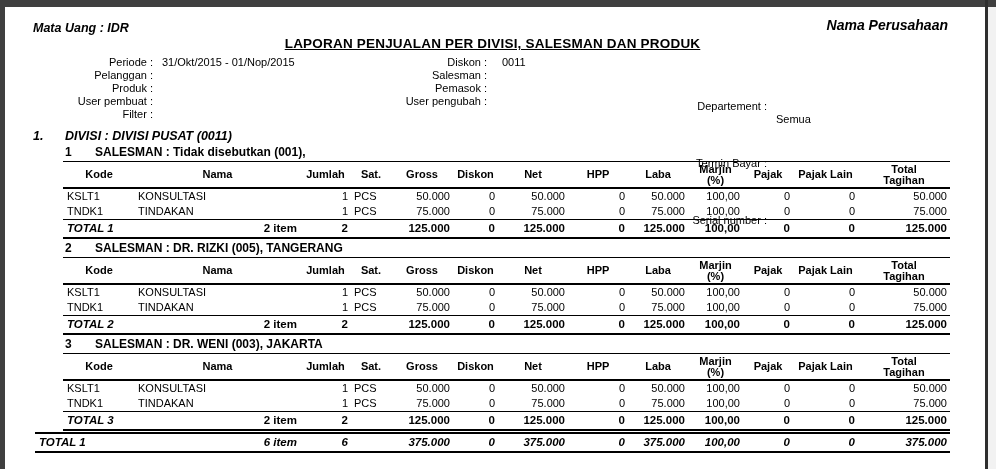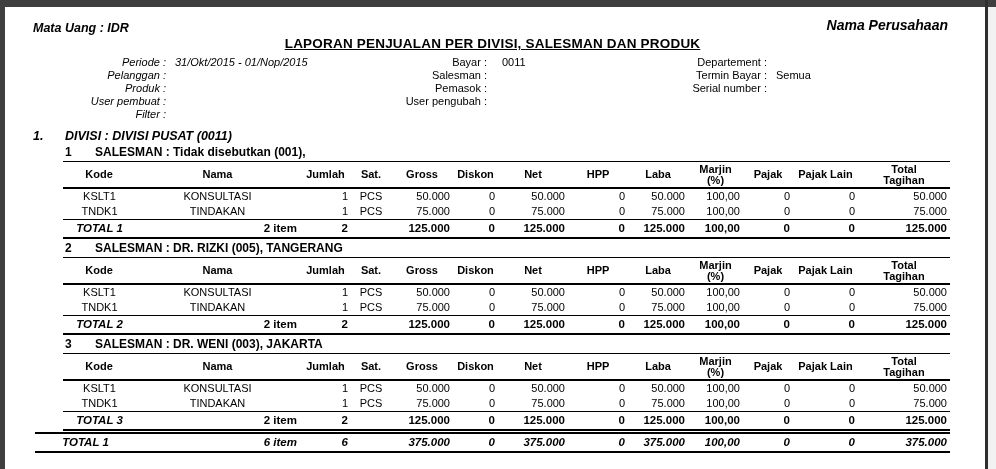--- a/index.html
+++ b/index.html
@@ -16,45 +16,45 @@
 
   
   .currency{position:absolute;left:33px;top:21px;font-size:12.5px;font-weight:bold;font-style:italic;}
   .company{position:absolute;right:48px;top:17px;font-size:14px;font-weight:bold;font-style:italic;}
   .title{position:absolute;left:0;top:36px;width:985px;text-align:center;
          font-size:13.5px;font-weight:bold;text-decoration:underline;letter-spacing:.2px;}
 
   
   .filters{position:absolute;top:56px;left:0;width:985px;font-size:11px;}
   .fcol{position:absolute;top:0;}
-  .fcol1{left:46px;width:300px;font-style:italic;}
+  .fcol1{left:33px;width:300px;}
   .fcol2{left:340px;width:260px;}
   .fcol3{left:620px;width:330px;}
   .frow{display:flex;line-height:13px;}
   .flabel{text-align:right;white-space:pre;}
   .fcol1 .flabel{width:120px;}
   .fcol2 .flabel{width:147px;}
-  .fcol3 .flabel{width:147px;}
+  .fcol3 .flabel{width:147px;margin-top:44px;}
   .fvalue{padding-left:9px;white-space:pre;}
   .fcol2 .fvalue{padding-left:15px;}
 
   
   .report-body{position:absolute;top:129px;left:0;width:985px;}
   .division-heading{display:flex;margin-left:33px;font-size:12.5px;font-weight:bold;font-style:italic;line-height:14px;margin-bottom:1px;}
   .div-num{width:32px;}
   .section{margin-left:63px;width:887px;}
   .salesman-heading{display:flex;font-size:12px;font-weight:bold;line-height:13px;
                     border-bottom:1px solid #000;padding:1px 0 2px 2px;margin-top:2px;}
   .sal-num{width:30px;}
   table{border-collapse:collapse;table-layout:fixed;}
   .section-table{width:887px;font-size:11px;}
   th{font-weight:bold;text-align:center;vertical-align:middle;
      border-bottom:2px solid #000;padding:2px 2px 2px;white-space:pre-line;line-height:10.5px;font-size:11px;}
   td{padding:1px 3px;line-height:13px;overflow:hidden;white-space:nowrap;}
-  td.al{text-align:center;} td.ar{text-align:right;}
+  td.al{text-align:left;} td.ar{text-align:right;}
   td.kode{padding-left:4px;}
   tr.total-row td{border-top:1px solid #000;border-bottom:2px solid #000;
                   font-weight:bold;padding-top:2px;padding-bottom:2px;font-size:11.5px;}
   tr.total-row td.total-label{font-style:italic;}
   .grand-table{width:915px;margin-left:35px;margin-top:1px;font-size:11.5px;}
   .grand-table td{font-weight:bold;font-style:italic;
                   border-top:2px solid #000;border-bottom:2px solid #000;
                   padding-top:2px;padding-bottom:2px;}
 </style>
 </head>
@@ -88,21 +88,21 @@
           <span class="flabel">User pembuat :</span>
           <span class="fvalue"></span>
         </div>
         <div class="frow">
           <span class="flabel">Filter :</span>
           <span class="fvalue"></span>
         </div>
       </div>
     <div class="fcol fcol2" id="fcol-middle">
         <div class="frow">
-          <span class="flabel">Bayar :</span>
+          <span class="flabel">Diskon :</span>
           <span class="fvalue">0011</span>
         </div>
         <div class="frow">
           <span class="flabel">Salesman :</span>
           <span class="fvalue"></span>
         </div>
         <div class="frow">
           <span class="flabel">Pemasok :</span>
           <span class="fvalue"></span>
         </div>

